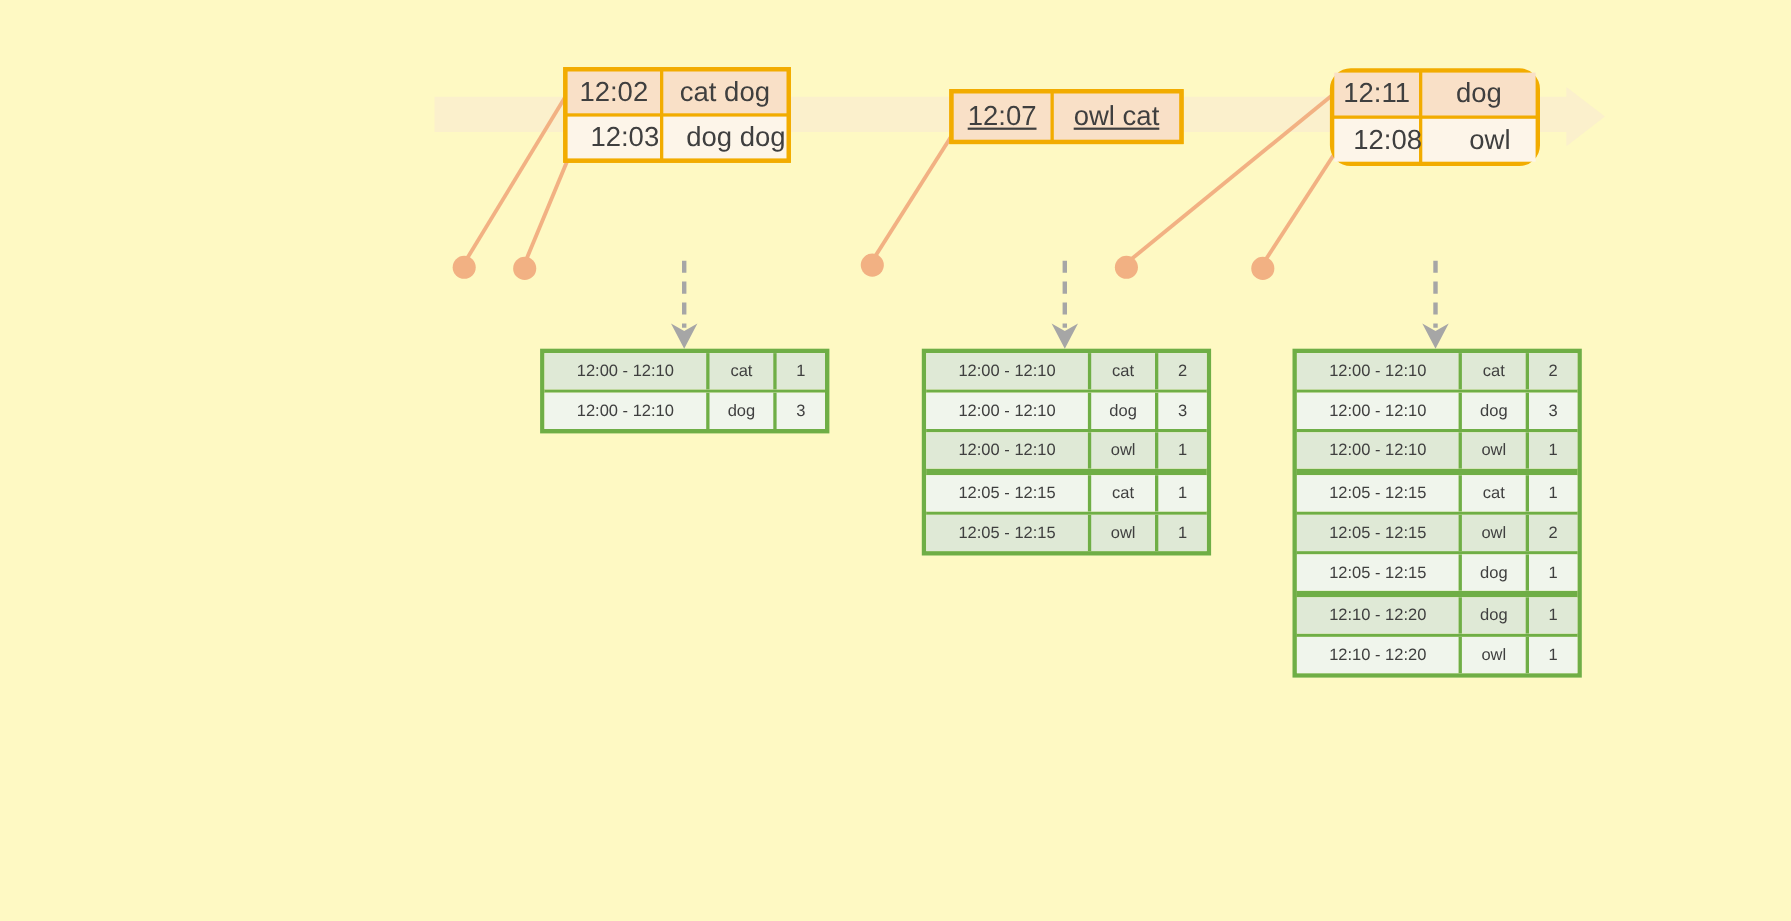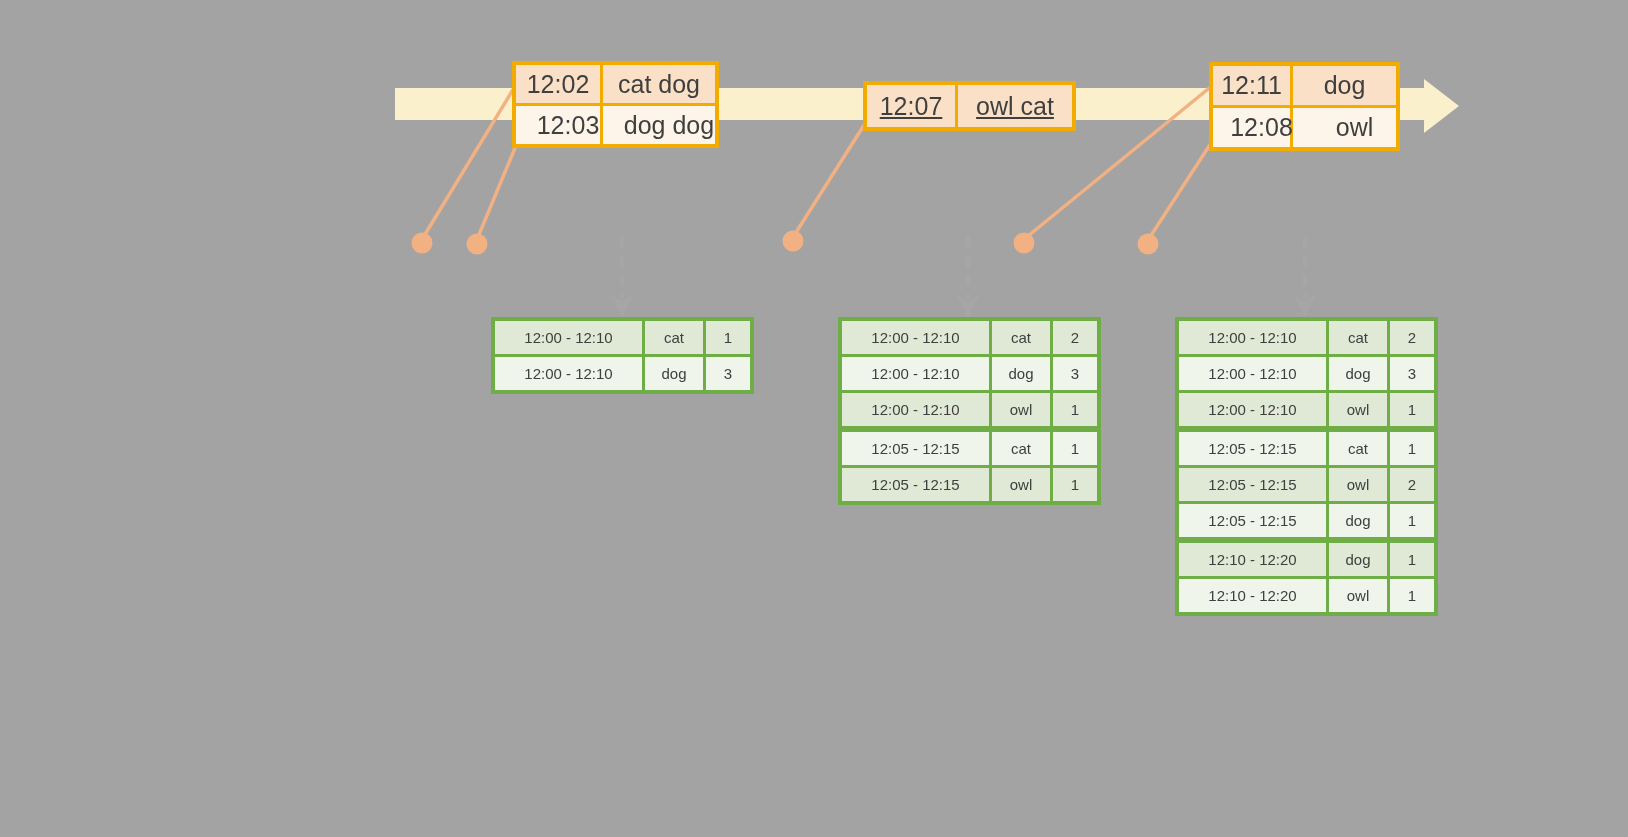--- a/index.html
+++ b/index.html
@@ -1,34 +1,34 @@
 <!DOCTYPE html>
 <html><head>
 <meta charset="utf-8">
 <style>
   html,body { margin:0; padding:0; background:#000; }
   .canvas {
-    position:relative; width:1628px; height:837px; background:#a3a3a3;
+    position:relative; width:1628px; height:837px; background:#fef9c3;
     font-family:"Liberation Sans", sans-serif; color:#3F3F3F; overflow:hidden;
   }
   
   .band { position:absolute; left:395px; top:88px; width:1030px; height:32px; background:#FBF0CC; }
   .band-arrowhead {
     position:absolute; left:1424px; top:79px; width:0; height:0;
     border-top:27px solid transparent; border-bottom:27px solid transparent;
     border-left:35px solid #FBF0CC;
   }
   
   .event-box {
     position:absolute; border:4px solid #F2AC00; background:#F2AC00;
     display:grid; gap:3px;
   }
   #event1 { left:512px; top:61px; width:199px; height:79px; grid-template-columns:84px 1fr; grid-template-rows:1fr 1fr; }
   #event2 { left:863px; top:81px; width:205px; height:42px; grid-template-columns:88px 1fr; grid-template-rows:1fr;text-decoration:underline; }
-  #event3 { left:1209px; top:62px; width:183px; height:81px; grid-template-columns:77px 1fr; grid-template-rows:1fr 1fr; }
+  #event3 { left:1209px; top:62px; width:183px; height:81px; grid-template-columns:77px 1fr; grid-template-rows:1fr 1fr;border-radius:19px; }
   .ecell { display:flex; align-items:center; justify-content:center; font-size:25px; line-height:1; }
   .e-odd  { background:#F9E0C7; }
   .e-even { background:#FDF5E9;padding-left:20px; }
   
   .result-table { position:absolute; border:4px solid #6FAE46; }
   .rrow { display:flex; }
   .rrow + .rrow { border-top:3px solid #6FAE46; }
   .rrow.group-start { border-top:6px solid #6FAE46; }
   .rcell { height:33px; display:flex; align-items:center; justify-content:center; font-size:15px; line-height:1; }
   .rcell + .rcell { border-left:3px solid #6FAE46; }

